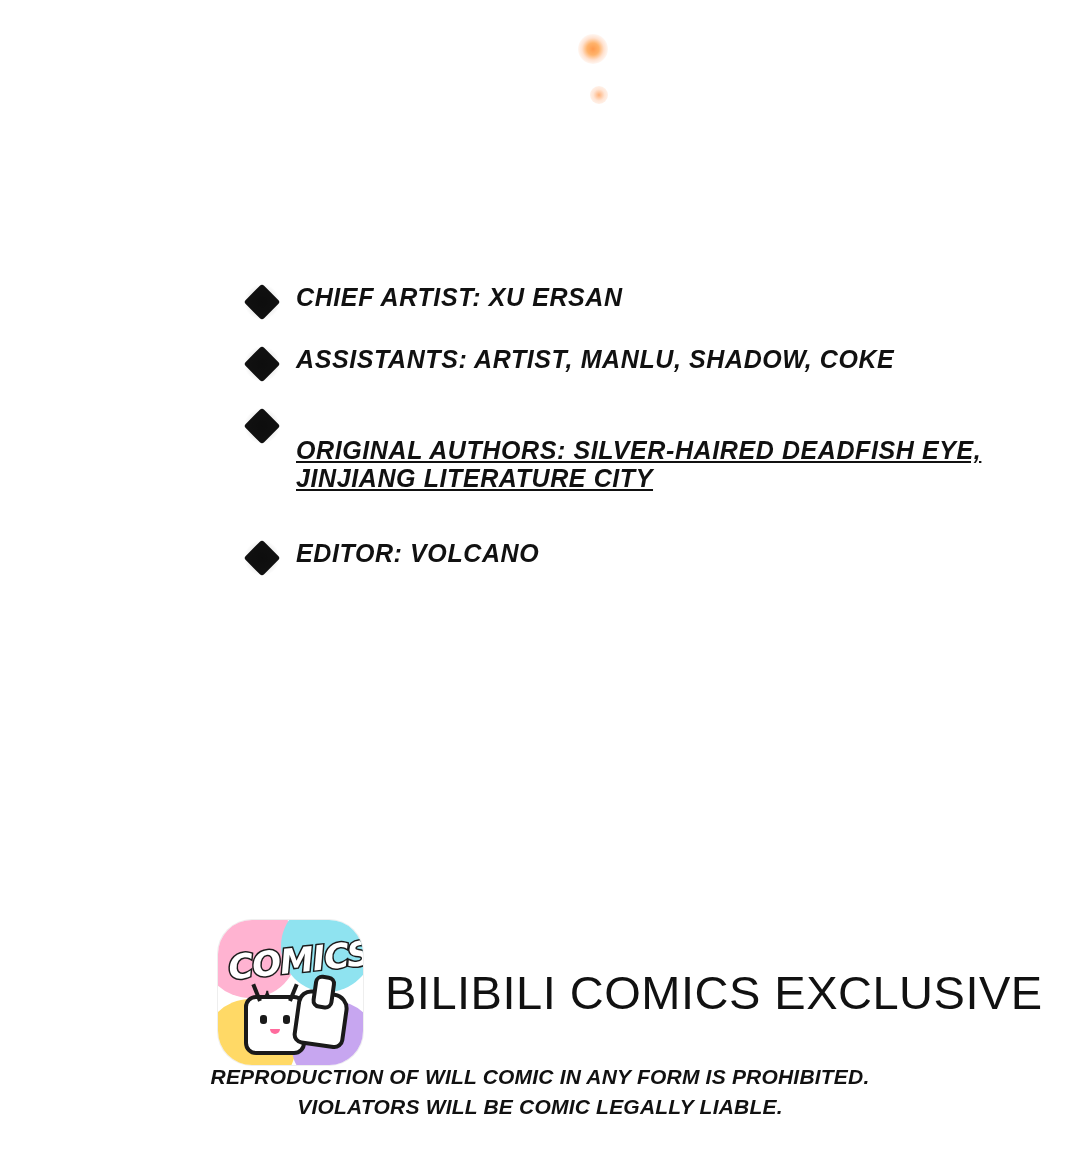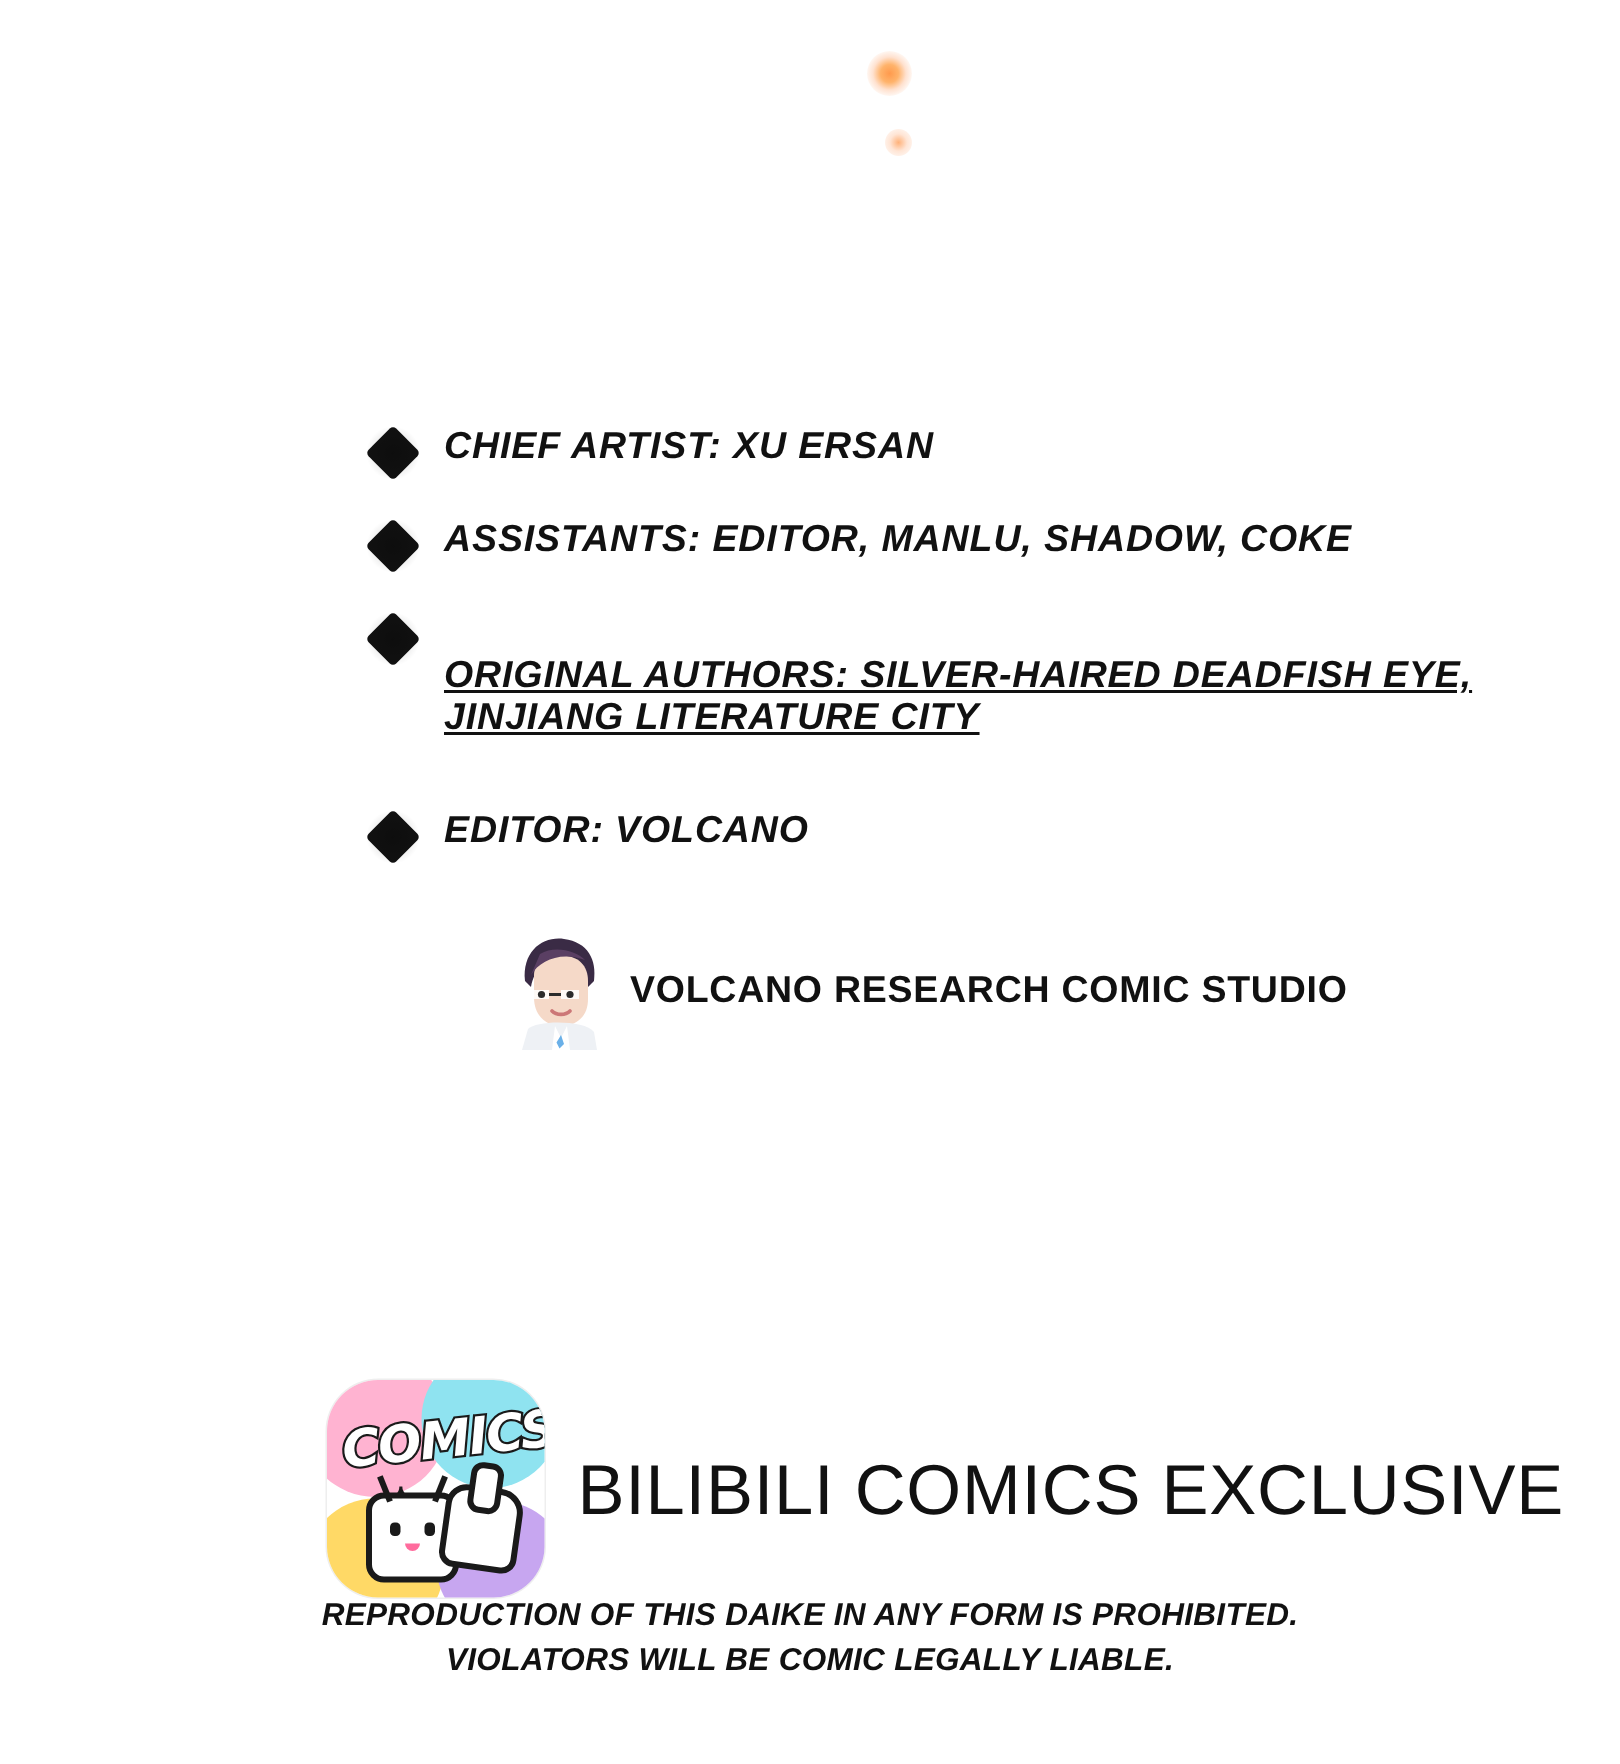--- a/index.html
+++ b/index.html
@@ -281,58 +281,39 @@
 
   <div class="credits">
 
     <div class="credit-row">
       <span class="diamond"></span>
       <span class="credit-text">CHIEF ARTIST: XU ERSAN</span>
     </div>
 
     <div class="credit-row">
       <span class="diamond"></span>
-      <span class="credit-text">ASSISTANTS: EDITOR, MANLU, SHADOW, COKE</span>
+      <span class="credit-text">ASSISTANTS: ARTIST, MANLU, SHADOW, COKE</span>
     </div>
 
 
     <div class="credit-row tight">
       <span class="diamond"></span>
       <span class="credit-text two-line">
         <span>ORIGINAL AUTHORS: SILVER-HAIRED DEADFISH EYE,</span>
         <span class="line2">JINJIANG LITERATURE CITY</span>
       </span>
     </div>
 
     <div class="credit-row">
       <span class="diamond"></span>
       <span class="credit-text">EDITOR: VOLCANO</span>
     </div>
 
   </div>
 
-  <div class="studio">
-    <span class="studio-avatar">
-      <svg width="66" height="80" viewBox="0 0 66 80" xmlns="http://www.w3.org/2000/svg">
-        <path d="M10 34 C8 14, 22 4, 36 6 C52 8, 58 20, 56 34 L52 38 C50 26, 44 20, 34 20 C24 20, 16 26, 14 38 Z" fill="#3a2b45"></path>
-        <path d="M16 30 C16 22, 24 17, 34 17 C46 17, 52 24, 52 34 L52 46 C52 58, 44 64, 34 64 C24 64, 16 57, 16 45 Z" fill="#f5d9c8"></path>
-        <path d="M14 30 C20 20, 34 14, 50 20 C44 14, 30 10, 20 16 Z" fill="#5a3f63"></path>
-        <path d="M16 40 L26 40 L26 46 L16 46 Z" fill="#ffffff" opacity="0.85"></path>
-        <path d="M34 40 L46 40 L46 46 L34 46 Z" fill="#ffffff" opacity="0.85"></path>
-        <path d="M26 43 L34 43" stroke="#2b2b2b" stroke-width="2"></path>
-        <circle cx="21" cy="43" r="2.4" fill="#2b2b2b"></circle>
-        <circle cx="40" cy="43" r="2.4" fill="#2b2b2b"></circle>
-        <path d="M28 54 C31 57, 37 57, 40 54" stroke="#c77" stroke-width="2.5" fill="none" stroke-linecap="round"></path>
-        <path d="M12 66 C18 60, 50 60, 56 68 L58 80 L8 80 Z" fill="#eef1f5"></path>
-        <path d="M30 64 L34 72 L38 64 L40 80 L28 80 Z" fill="#ffffff"></path>
-        <path d="M34 70 L36 76 L33 79 L31 75 Z" fill="#6ab0e8"></path>
-      </svg>
-    </span>
-    <span class="studio-label">VOLCANO RESEARCH COMIC STUDIO</span>
-  </div>
 
   <div class="bili">
     <span class="bili-icon">
       <span class="blob-pink"></span>
       <span class="blob-cyan"></span>
       <span class="blob-yellow"></span>
       <span class="blob-purple"></span>
       <span class="comics-word">COMICS</span>
       <span class="sparkle">✦</span>
       <span class="tv-body">
@@ -341,17 +322,17 @@
         <span class="tv-eye-l"></span>
         <span class="tv-eye-r"></span>
         <span class="tv-mouth"></span>
       </span>
       <span class="hand"></span>
     </span>
     <span class="bili-text">BILIBILI COMICS EXCLUSIVE</span>
   </div>
 
   <div class="legal">
-    <div>REPRODUCTION OF THIS DAIKE IN ANY FORM IS PROHIBITED.</div>
+    <div>REPRODUCTION OF WILL COMIC IN ANY FORM IS PROHIBITED.</div>
     <div>VIOLATORS WILL BE COMIC LEGALLY LIABLE.</div>
   </div>
 
 </div>
 
 </body></html>

